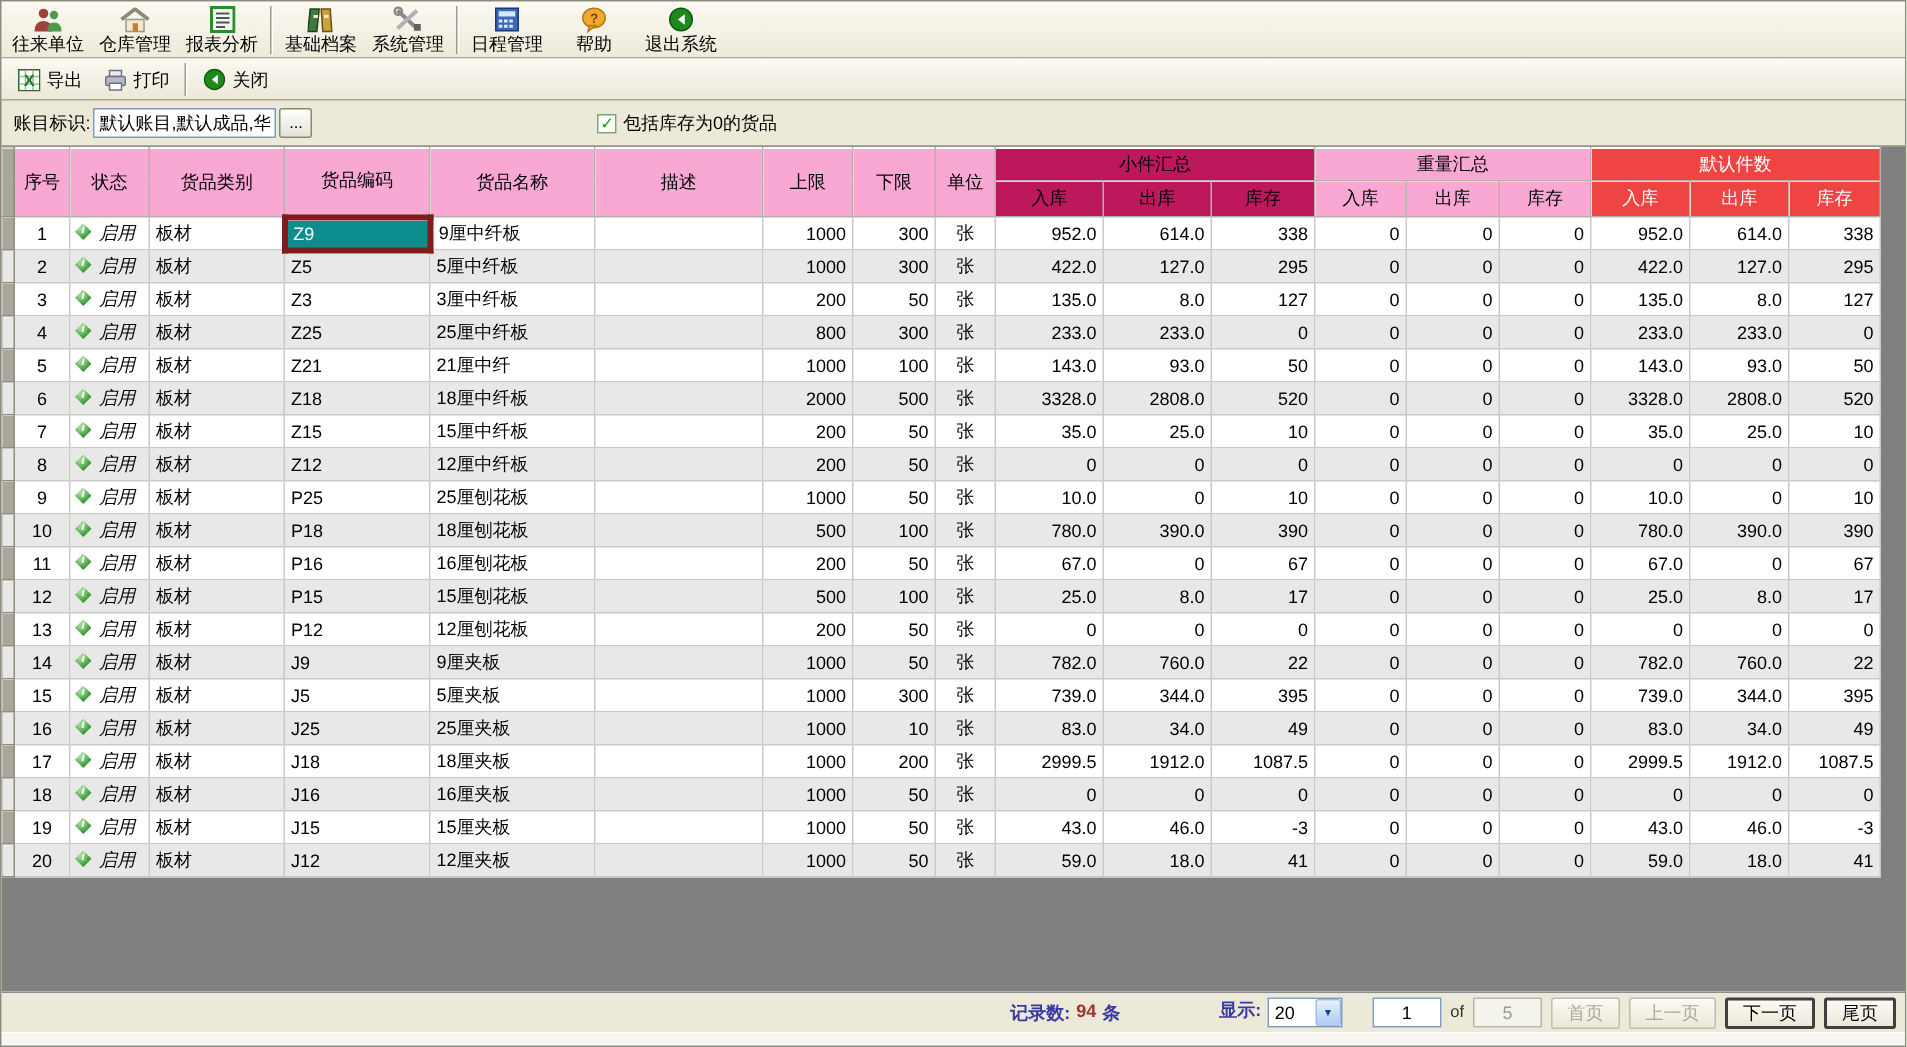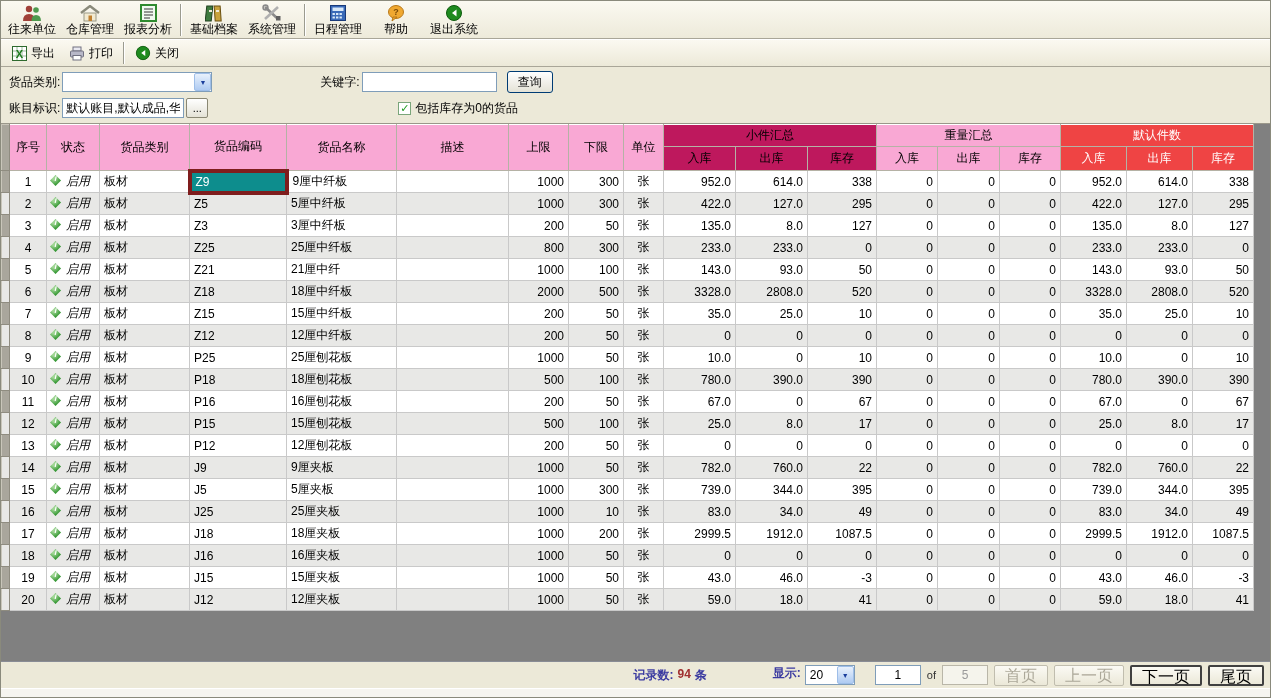--- a/index.html
+++ b/index.html
@@ -56,21 +56,21 @@
 
   
   .statusbar { height:27px; background:#ECE9D8; border-top:1px solid #898C95; display:flex; align-items:center; justify-content:flex-end; padding:0 6px; gap:6px; flex-shrink:0; }
   .sb-label { color:#3A3AA0; font-weight:bold; }
   .sb-count { color:#A03030; font-weight:bold; }
   .sb-group { display:flex; align-items:flex-start; gap:4px; }
   .sb-select { width:50px; height:20px; background:#fff; border:1px solid #7F9DB9; display:flex; align-items:center; justify-content:space-between; padding-left:4px; }
   .sb-input { width:46px; height:20px; text-align:center; }
   .sb-input.dis { background:#F5F4EC; color:#9a9a9a; border-color:#b9b6a8; }
   .of-label { color:#333; font-size:11px; }
-  .pg-btn { height:21px; padding:0 10px; background:linear-gradient(#FBFAF4,#EBE8D8); border:1px solid #8A8874; border-radius:2px; font-size:16px; font-family:inherit; cursor:pointer; }
+  .pg-btn { height:21px; padding:0 10px; background:linear-gradient(#FBFAF4,#EBE8D8); border:1px solid #8A8874; border-radius:2px; font-size:12px; font-family:inherit; cursor:pointer; }
   .pg-btn.dis { color:#ACA899; border-color:#C0BDAE; cursor:default; }
   .pg-btn.strong { border:2px solid #404040; font-weight:normal; }
   .bottom-strip { height:9px; background:#F6F5F0; border-top:1px solid #fff; flex-shrink:0; }
 
   .icon-svg { display:block; }
 </style>
 </head>
 <body>
 
 <div class="window">
@@ -202,30 +202,20 @@
             <circle cx="9" cy="9" r="7.5" fill="#1E8A1E" stroke="#0C5A0C"></circle>
             <path d="M11.5 5.5 L7 9 L11.5 12.5 Z" fill="#fff"></path>
           </svg>
       </span>
       <span>关闭</span>
     </div>
   </div>
 
 
   <div class="filters">
-    <div class="frow">
-      <span class="flabel">货品类别:</span>
-      <div class="xp-select">
-        <span></span>
-        <span class="dd-btn">▼</span>
-      </div>
-      <span class="flabel" style="margin-left:108px;">关键字:</span>
-      <input class="xp-input" style="width: 135px;" value="">
-      <button class="btn-query">查询</button>
-    </div>
     <div class="frow">
       <span class="flabel">账目标识:</span>
       <input class="xp-input" style="width: 122px;" value="默认账目,默认成品,华轩房">
       <button class="btn-ellipsis">...</button>
       <div class="chkwrap" style="margin-left:190px;">
         <span class="checkbox">✓</span>
         <span>包括库存为0的货品</span>
       </div>
     </div>
   </div>

